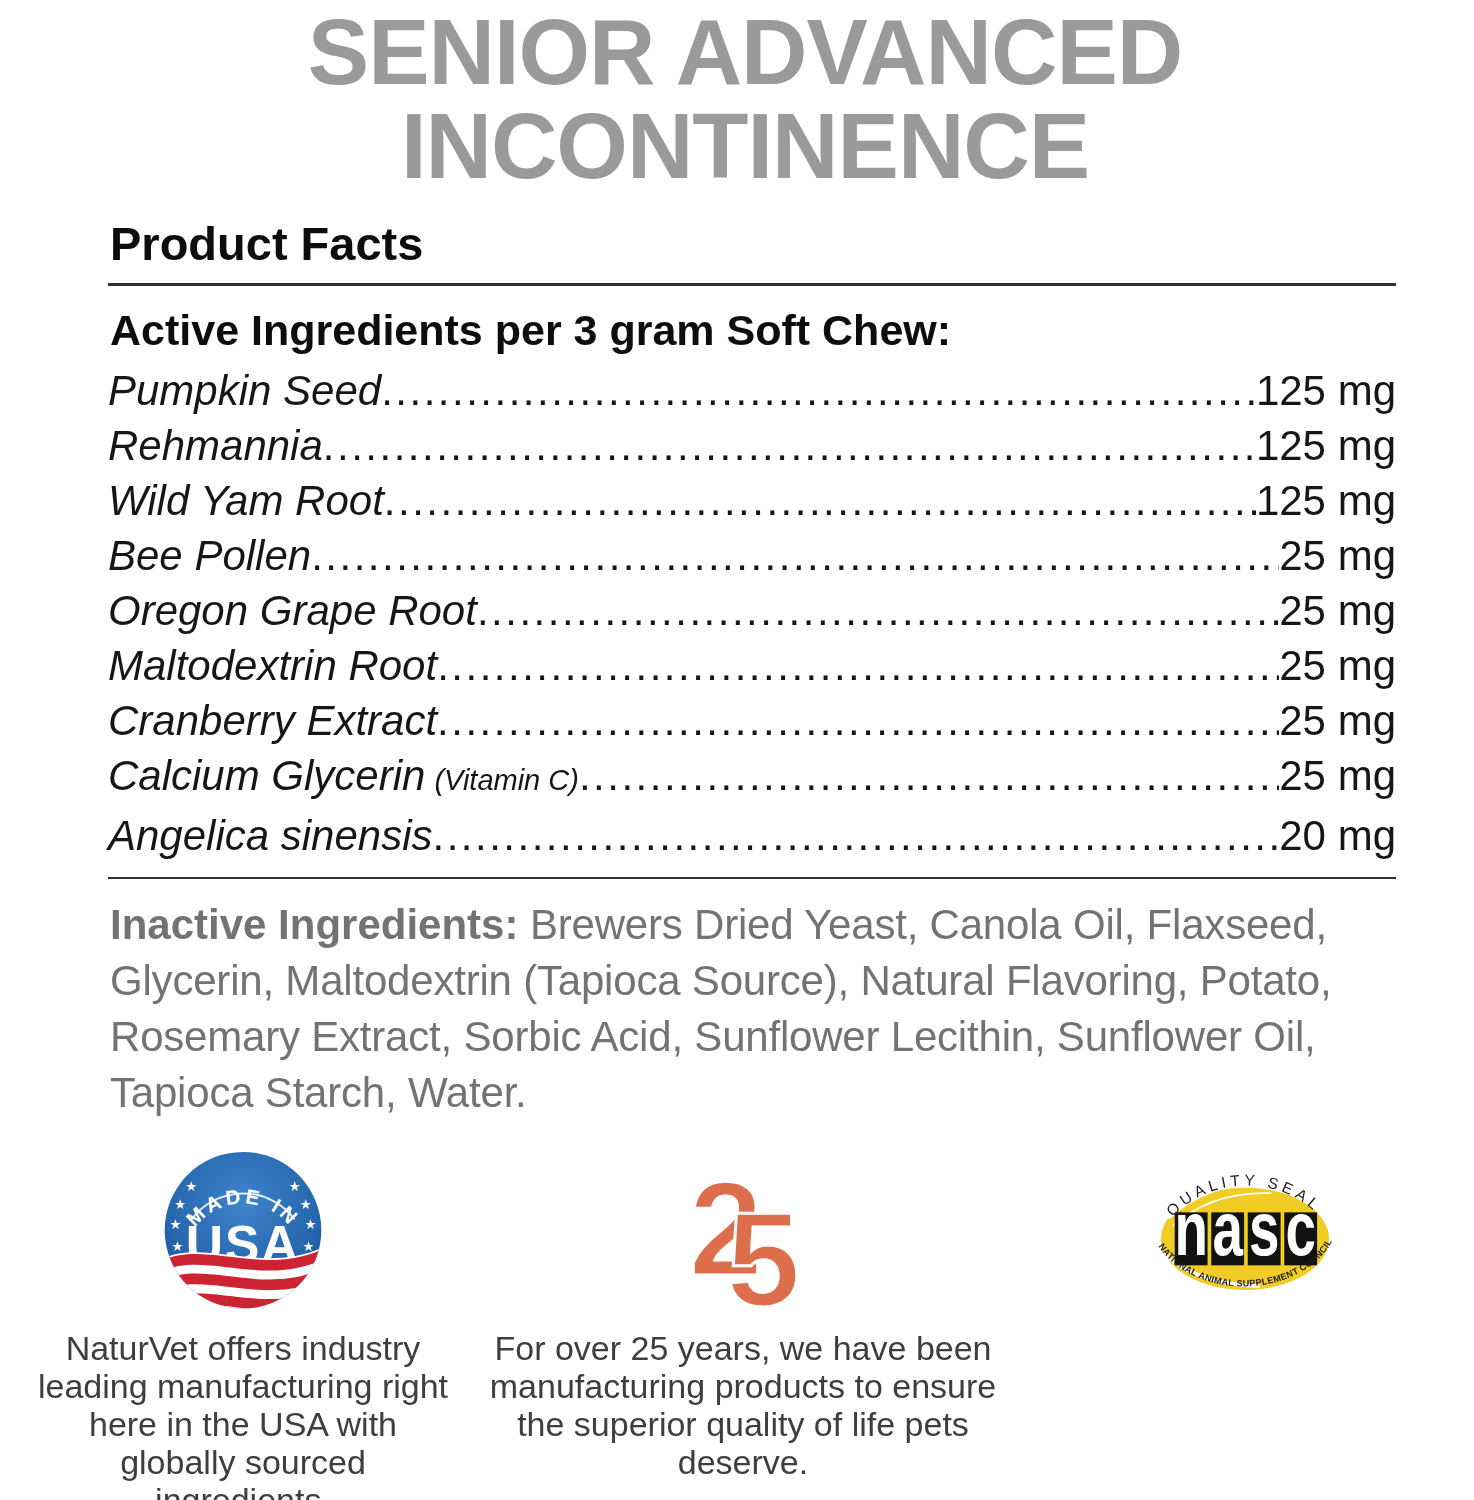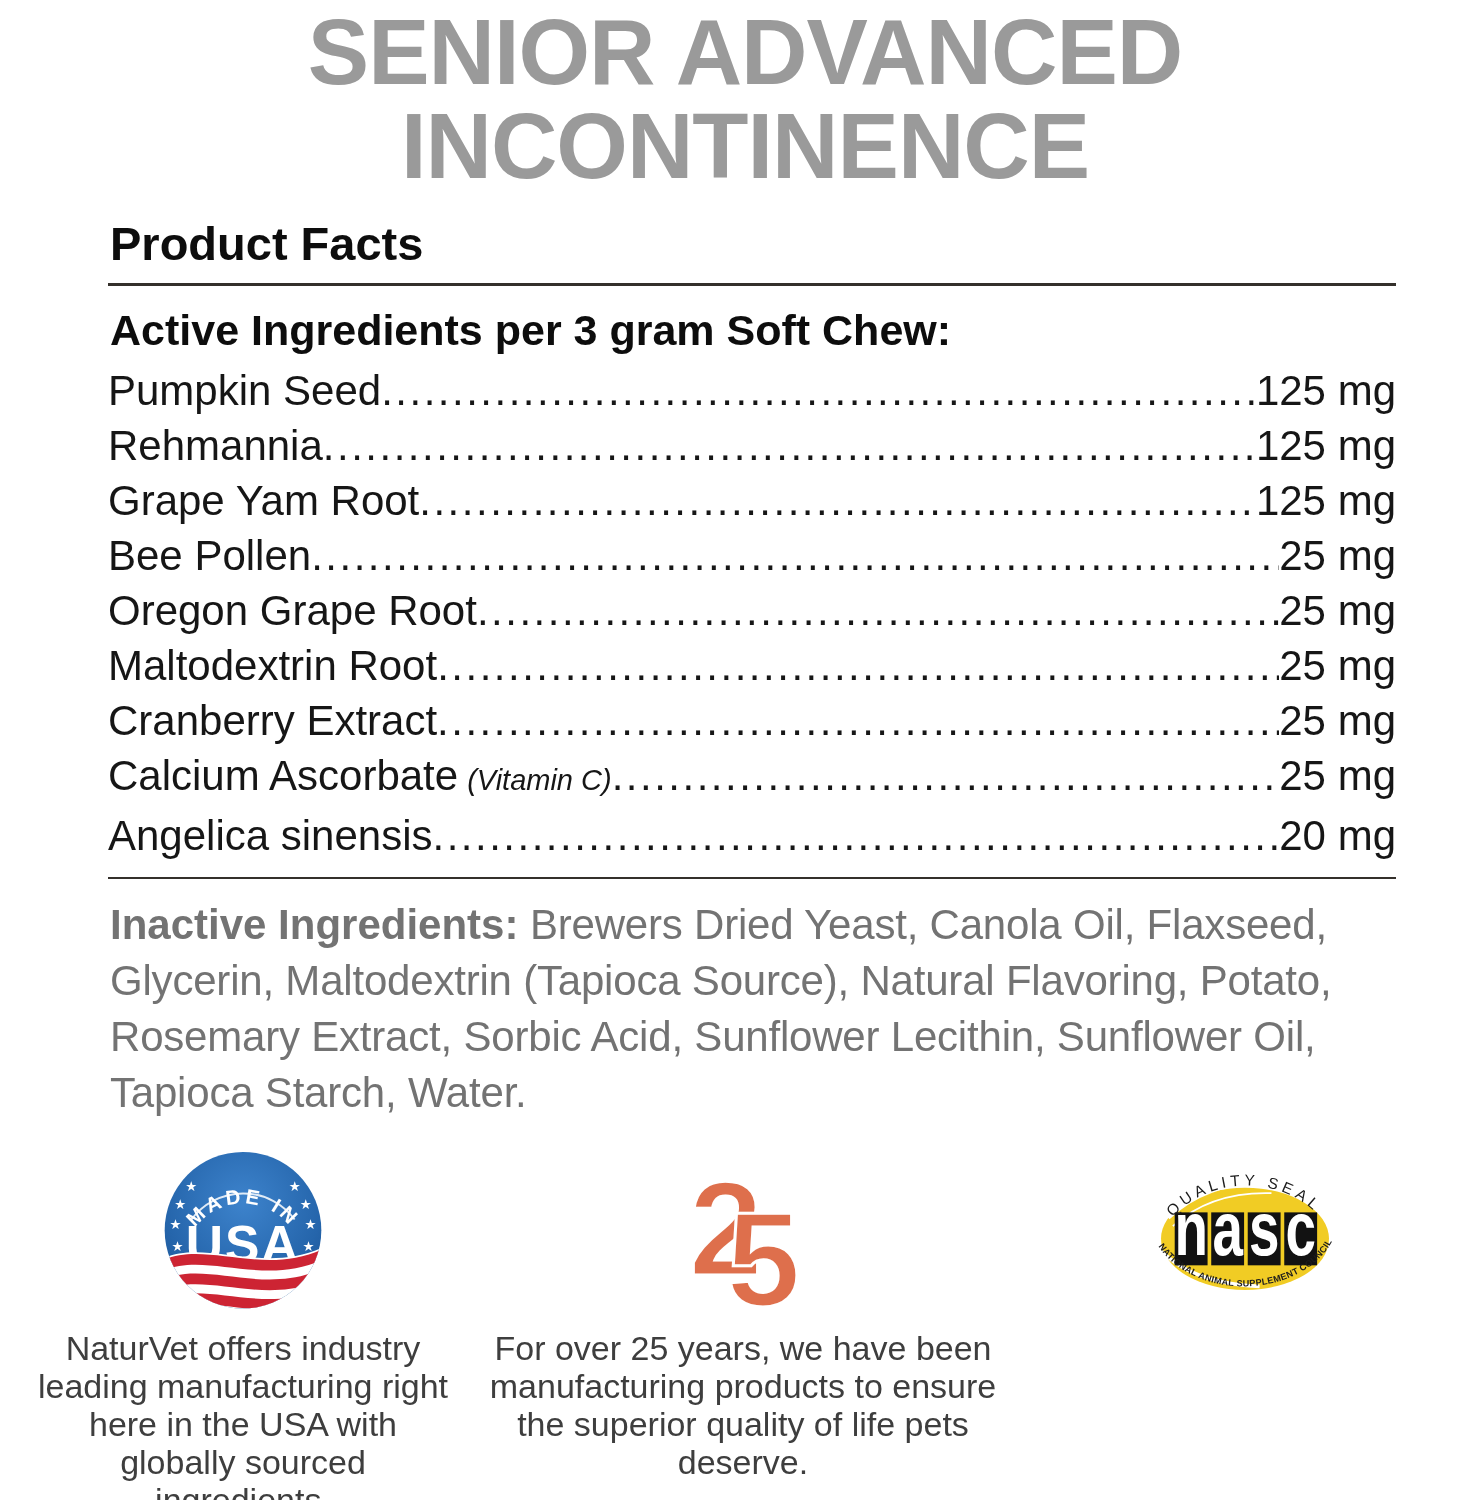--- a/index.html
+++ b/index.html
@@ -16,21 +16,21 @@
   }
 
   
   .facts{margin:0 86px 0 100px;}
   .pf-heading{font-size:47px;font-weight:bold;margin:22px 0 12px 2px;color:#0d0d0d;}
   .rule{border:none;border-top:3px solid #34302b;height:0;margin:0;}
   .rule.thin{border-top-width:2px;}
   .active-heading{font-size:43px;font-weight:bold;margin:20px 0 8px 2px;color:#0d0d0d;}
 
   .ing-row{display:flex;align-items:baseline;font-size:42px;line-height:55px;color:#161616;}
-  .ing-name{white-space:nowrap;}
+  .ing-name{white-space:nowrap;font-style:italic;}
   .ing-note{font-size:29px;font-style:italic;margin-left:9px;white-space:nowrap;}
   .ing-note:empty{margin-left:0;}
   .leader{flex:1;overflow:hidden;white-space:nowrap;letter-spacing:2.5px;}
   .leader::after{content:"......................................................................................................................................................................";}
   .ing-amount{white-space:nowrap;}
 
   .rule-bottom{margin-top:14px;}
   .inactive{font-size:42px;line-height:56px;margin:18px 0 0 2px;color:#737373;letter-spacing:-0.2px;}
   .inactive b{letter-spacing:0;}
 
@@ -67,21 +67,21 @@
       <span class="leader"></span>
       <span class="ing-amount">125 mg</span>
     </div>
     <div class="ing-row">
       <span class="ing-name">Rehmannia</span>
       <span class="ing-note"></span>
       <span class="leader"></span>
       <span class="ing-amount">125 mg</span>
     </div>
     <div class="ing-row">
-      <span class="ing-name">Grape Yam Root</span>
+      <span class="ing-name">Wild Yam Root</span>
       <span class="ing-note"></span>
       <span class="leader"></span>
       <span class="ing-amount">125 mg</span>
     </div>
     <div class="ing-row">
       <span class="ing-name">Bee Pollen</span>
       <span class="ing-note"></span>
       <span class="leader"></span>
       <span class="ing-amount">25 mg</span>
     </div>
@@ -97,21 +97,21 @@
       <span class="leader"></span>
       <span class="ing-amount">25 mg</span>
     </div>
     <div class="ing-row">
       <span class="ing-name">Cranberry Extract</span>
       <span class="ing-note"></span>
       <span class="leader"></span>
       <span class="ing-amount">25 mg</span>
     </div>
     <div class="ing-row">
-      <span class="ing-name">Calcium Ascorbate</span>
+      <span class="ing-name">Calcium Glycerin</span>
       <span class="ing-note">(Vitamin C)</span>
       <span class="leader"></span>
       <span class="ing-amount">25 mg</span>
     </div>
     <div class="ing-row">
       <span class="ing-name">Angelica sinensis</span>
       <span class="ing-note"></span>
       <span class="leader"></span>
       <span class="ing-amount">20 mg</span>
     </div>

